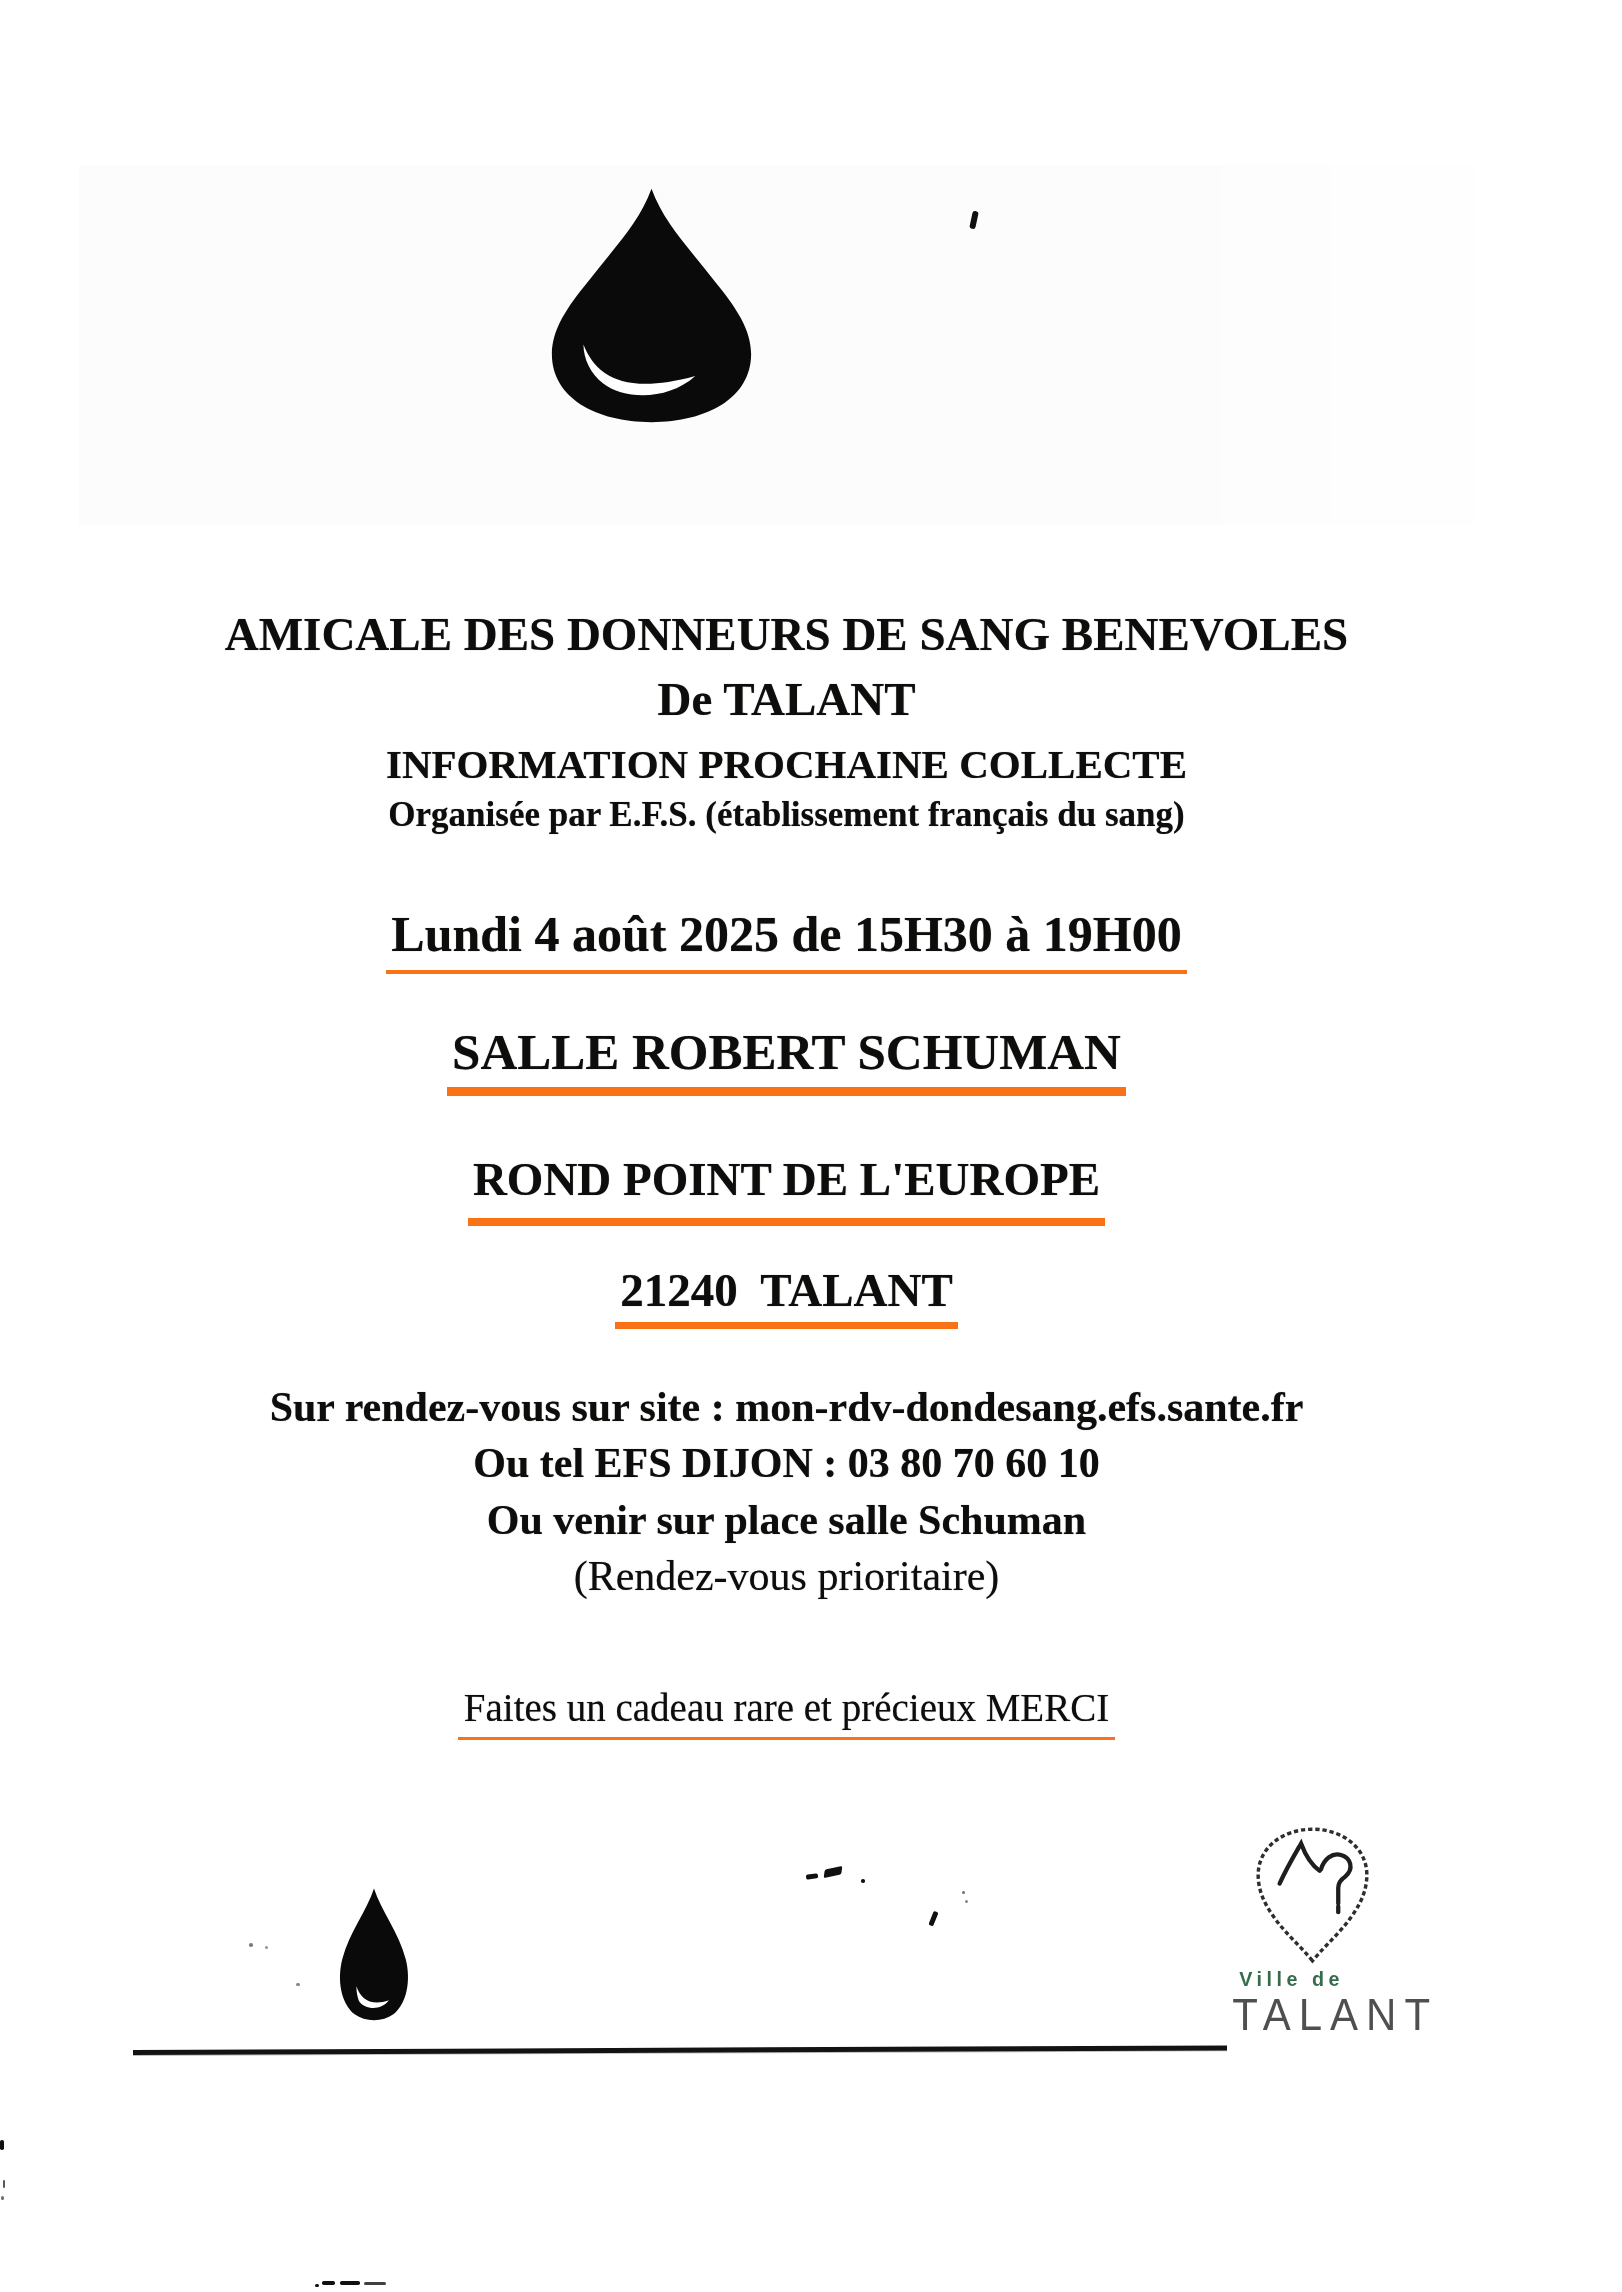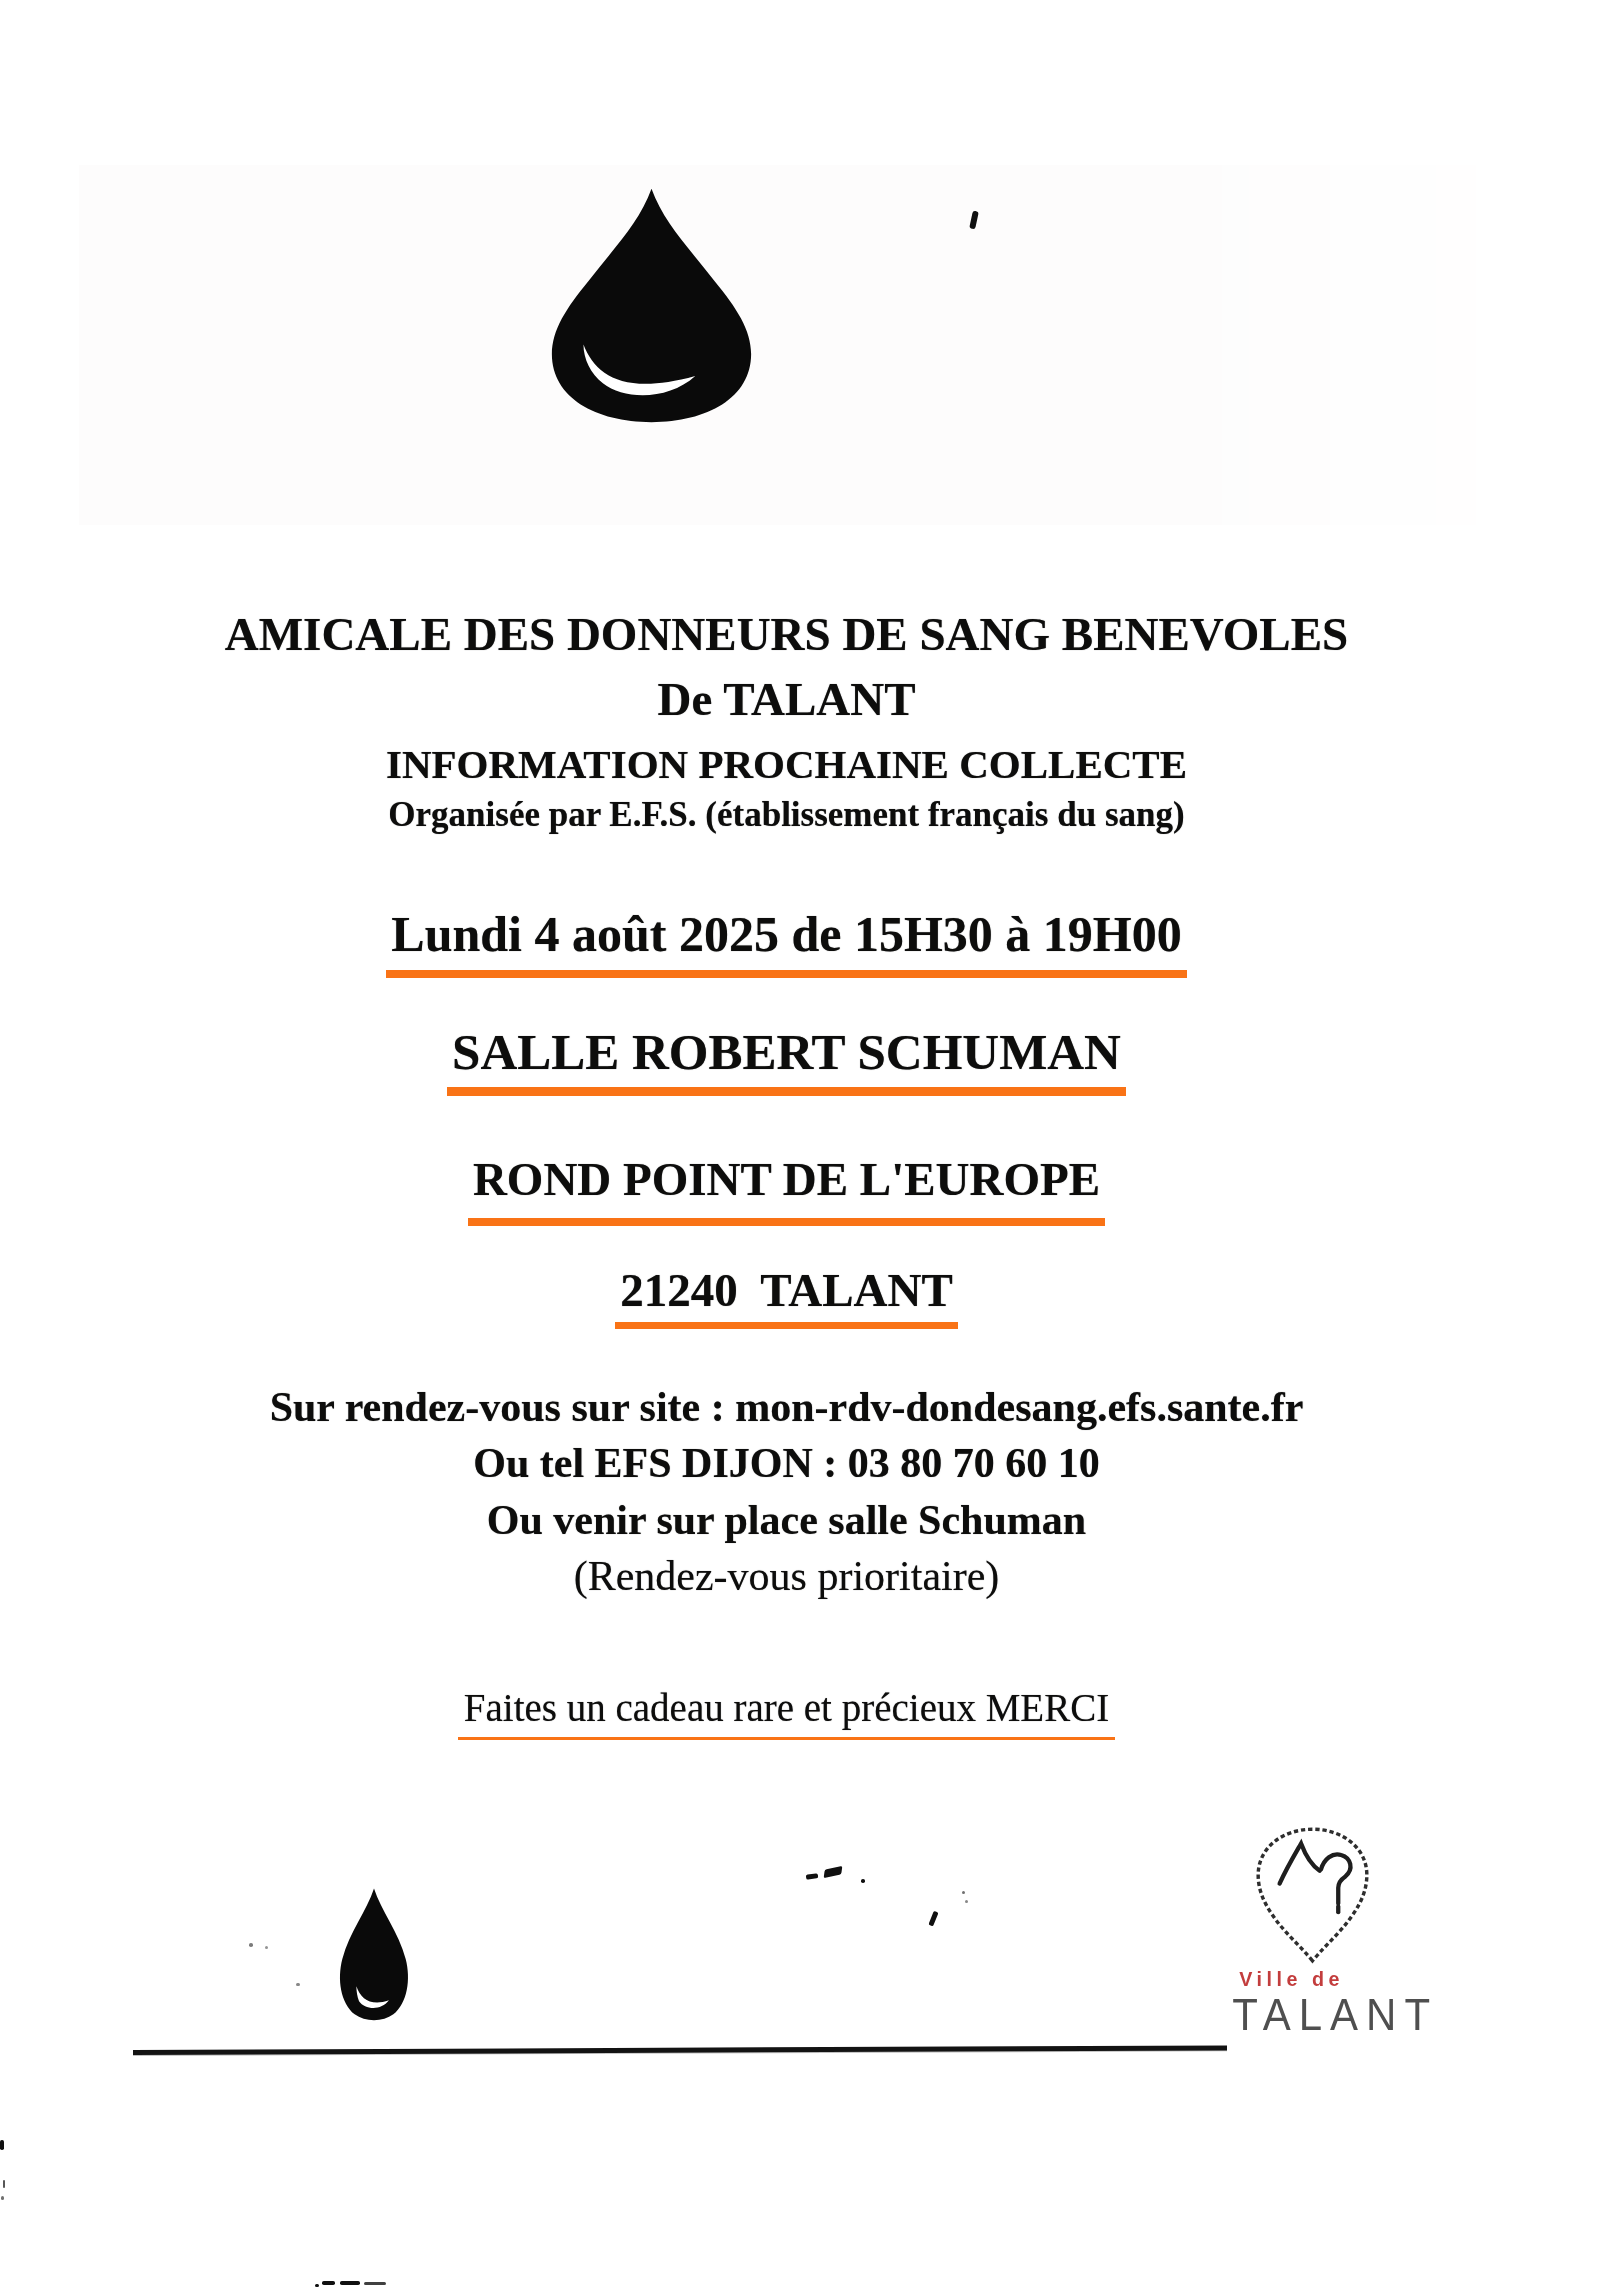--- a/index.html
+++ b/index.html
@@ -29,37 +29,37 @@
   .line-info2{top:795px;font-size:35px;}
   .line-lundi{top:905px;font-size:50px;}
   .line-salle{top:1023px;font-size:51px;}
   .line-rond{top:1152px;font-size:47px;}
   .line-city{top:1263px;font-size:47px;}
   .line-book1{top:1383px;font-size:42px;}
   .line-book2{top:1439px;font-size:42px;}
   .line-book3{top:1496px;font-size:42px;}
   .line-book4{top:1552px;font-size:42px;font-weight:normal;}
   .line-thanks{top:1685px;font-size:39px;}
-  .ul{display:inline-block;border-bottom:8px solid #f97316;padding:0 5.4px 7.2px 5.4px;}
+  .ul{display:inline-block;border-bottom:4px solid #f97316;padding:0 5.4px 7.2px 5.4px;}
   .ul-10{border-bottom-width:9px;padding-bottom:6.3px;}
   .ul-9{border-bottom-width:8px;padding-bottom:12px;}
   .ul-8{border-bottom-width:7.2px;padding-bottom:5.4px;}
   .ul-thin{border-bottom-width:3.6px;padding-bottom:7px;}
   
   .rule{
     position:absolute;left:133px;top:2050px;width:1094px;height:4.5px;background:#131313;
     transform:rotate(-0.24deg);transform-origin:left center;
     box-shadow:0 0.9px 0 rgba(0,0,0,.25);
   }
   
   .logo{position:absolute;left:1225px;top:1816px;width:233px;height:242px;
         font-family:"Liberation Sans","DejaVu Sans",sans-serif;}
   .logo svg{position:absolute;left:16px;top:5.4px;}
   .logo-pre{position:absolute;left:14.3px;top:152px;font-size:19.7px;letter-spacing:4.5px;
-            color:#b91c1c;font-weight:bold;opacity:.85;}
+            color:#14532d;font-weight:bold;opacity:.85;}
   .logo-title{position:absolute;left:7.2px;top:174px;font-size:42px;letter-spacing:8px;
               color:#3d3d3d;opacity:.9;transform:scaleY(1.04);transform-origin:top left;}
   
   .speck{position:absolute;background:#101010;border-radius:1.8px;}
 </style>
 </head>
 <body>
 
 <div class="page">
 

